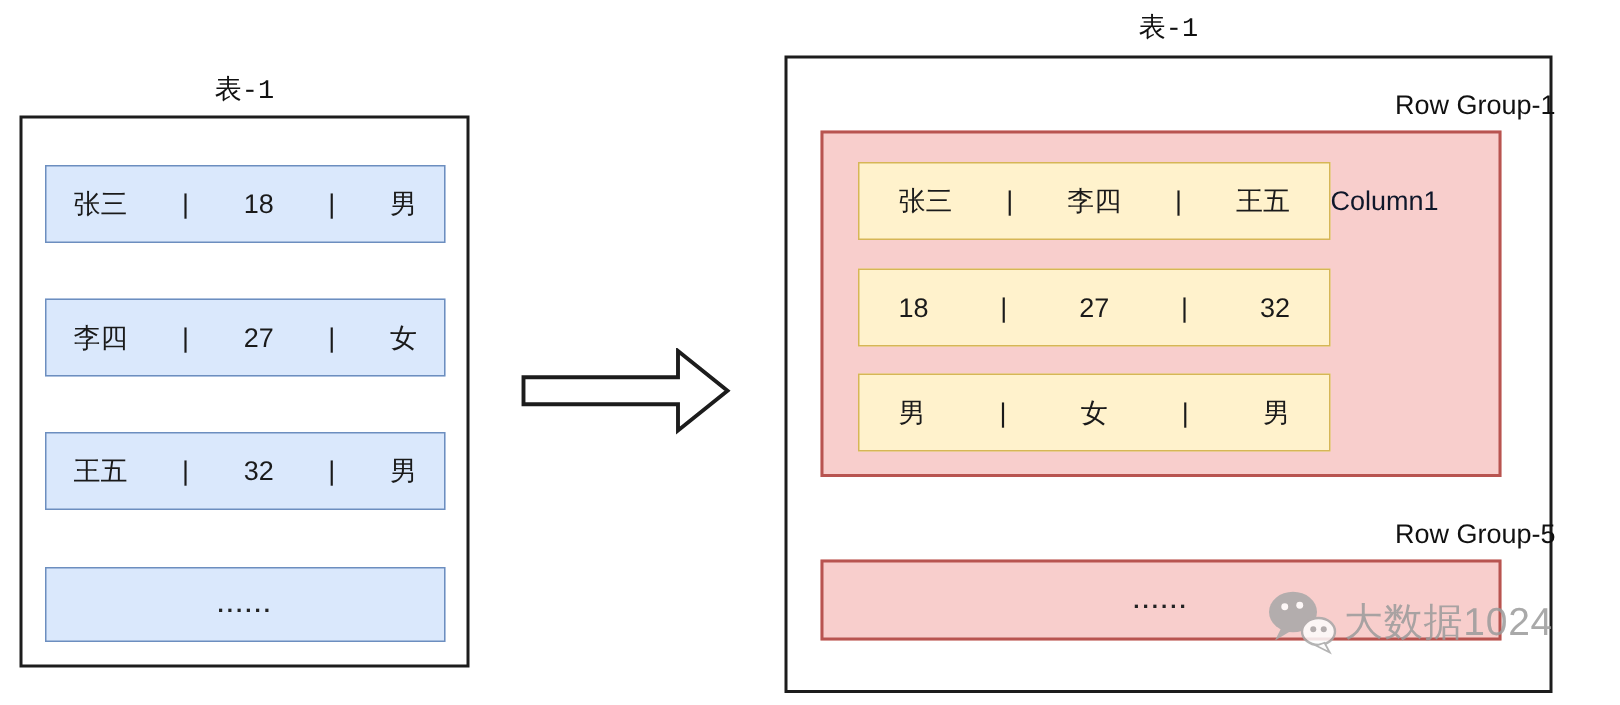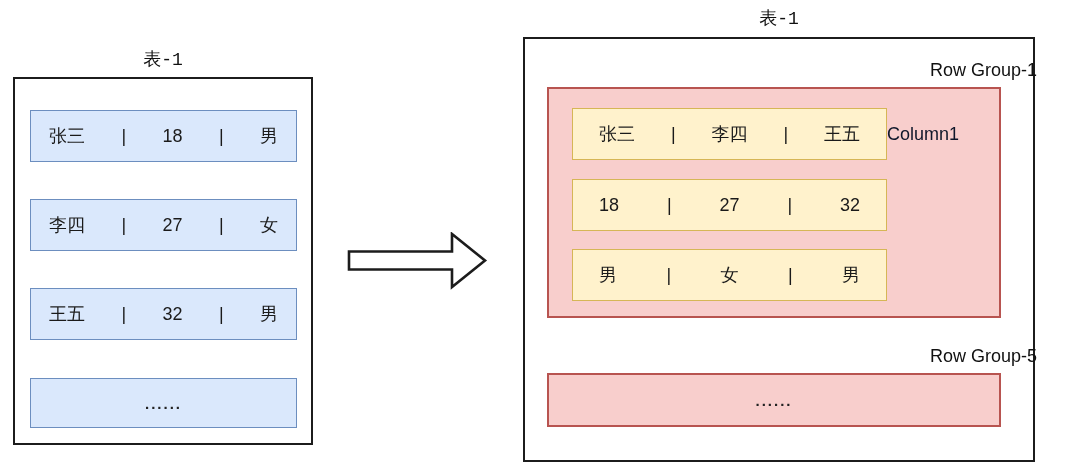--- a/index.html
+++ b/index.html
@@ -134,14 +134,27 @@
       </div>
     </div>
 
     <div class="group-label rg2-label">Row Group-5</div>
 
     <div class="pink-box pink-rg2">
       <span class="dots">......</span>
     </div>
   </div>
 
+  <div class="watermark">
+    <svg width="50" height="45" viewBox="0 0 50 45">
+      <ellipse cx="19" cy="16" rx="16" ry="13.5" fill="#a8a8a8"></ellipse>
+      <path d="M11,27 L7,35 L17,29 Z" fill="#a8a8a8"></path>
+      <circle cx="13.5" cy="12.5" r="2.3" fill="#ffffff"></circle>
+      <circle cx="23.5" cy="11.5" r="2.3" fill="#ffffff"></circle>
+      <ellipse cx="36" cy="29" rx="11" ry="9" fill="#fdfdfd" stroke="#a8a8a8" stroke-width="1.6"></ellipse>
+      <path d="M40,36.5 L43.5,43 L34.5,38.5 Z" fill="#fdfdfd" stroke="#a8a8a8" stroke-width="1.2"></path>
+      <circle cx="32.5" cy="27.5" r="2" fill="#a8a8a8"></circle>
+      <circle cx="39.5" cy="27.5" r="2" fill="#a8a8a8"></circle>
+    </svg>
+    <span class="watermark-text">大数据1024</span>
+  </div>
 
 </div>
 
 </body></html>

